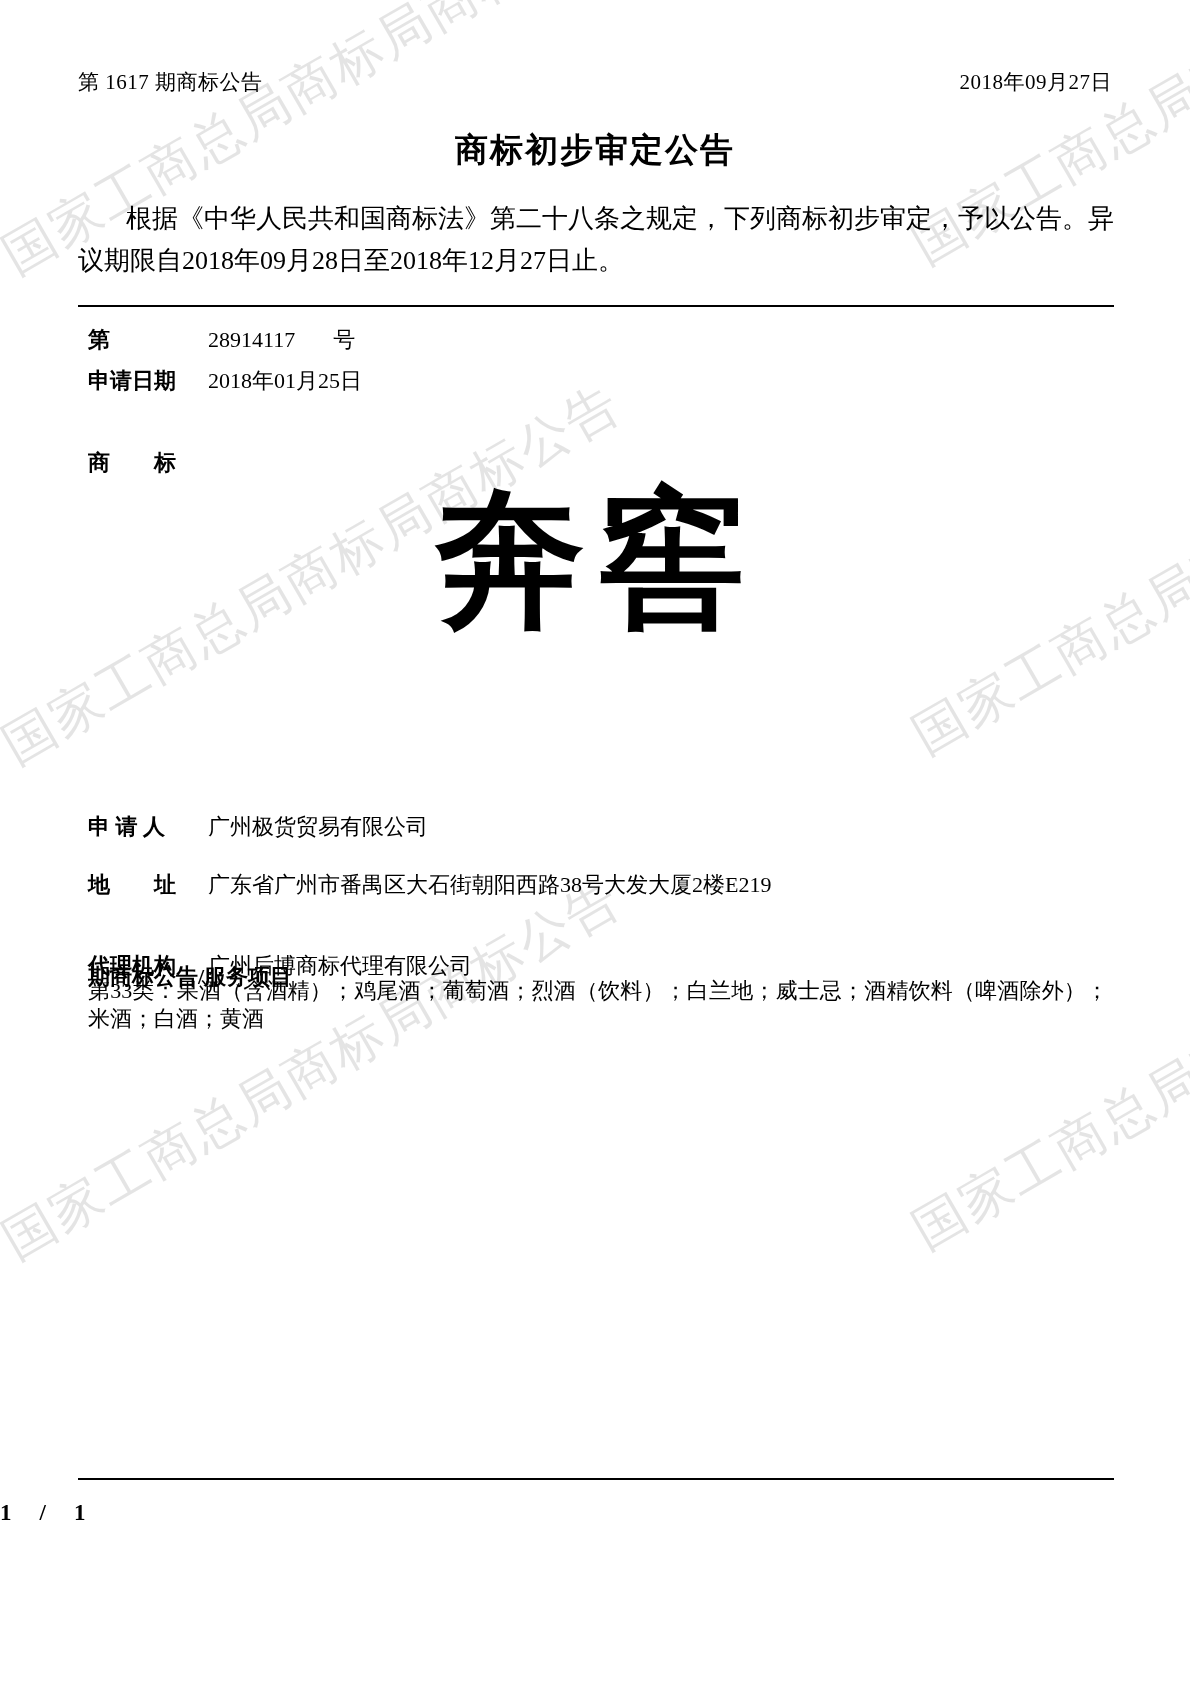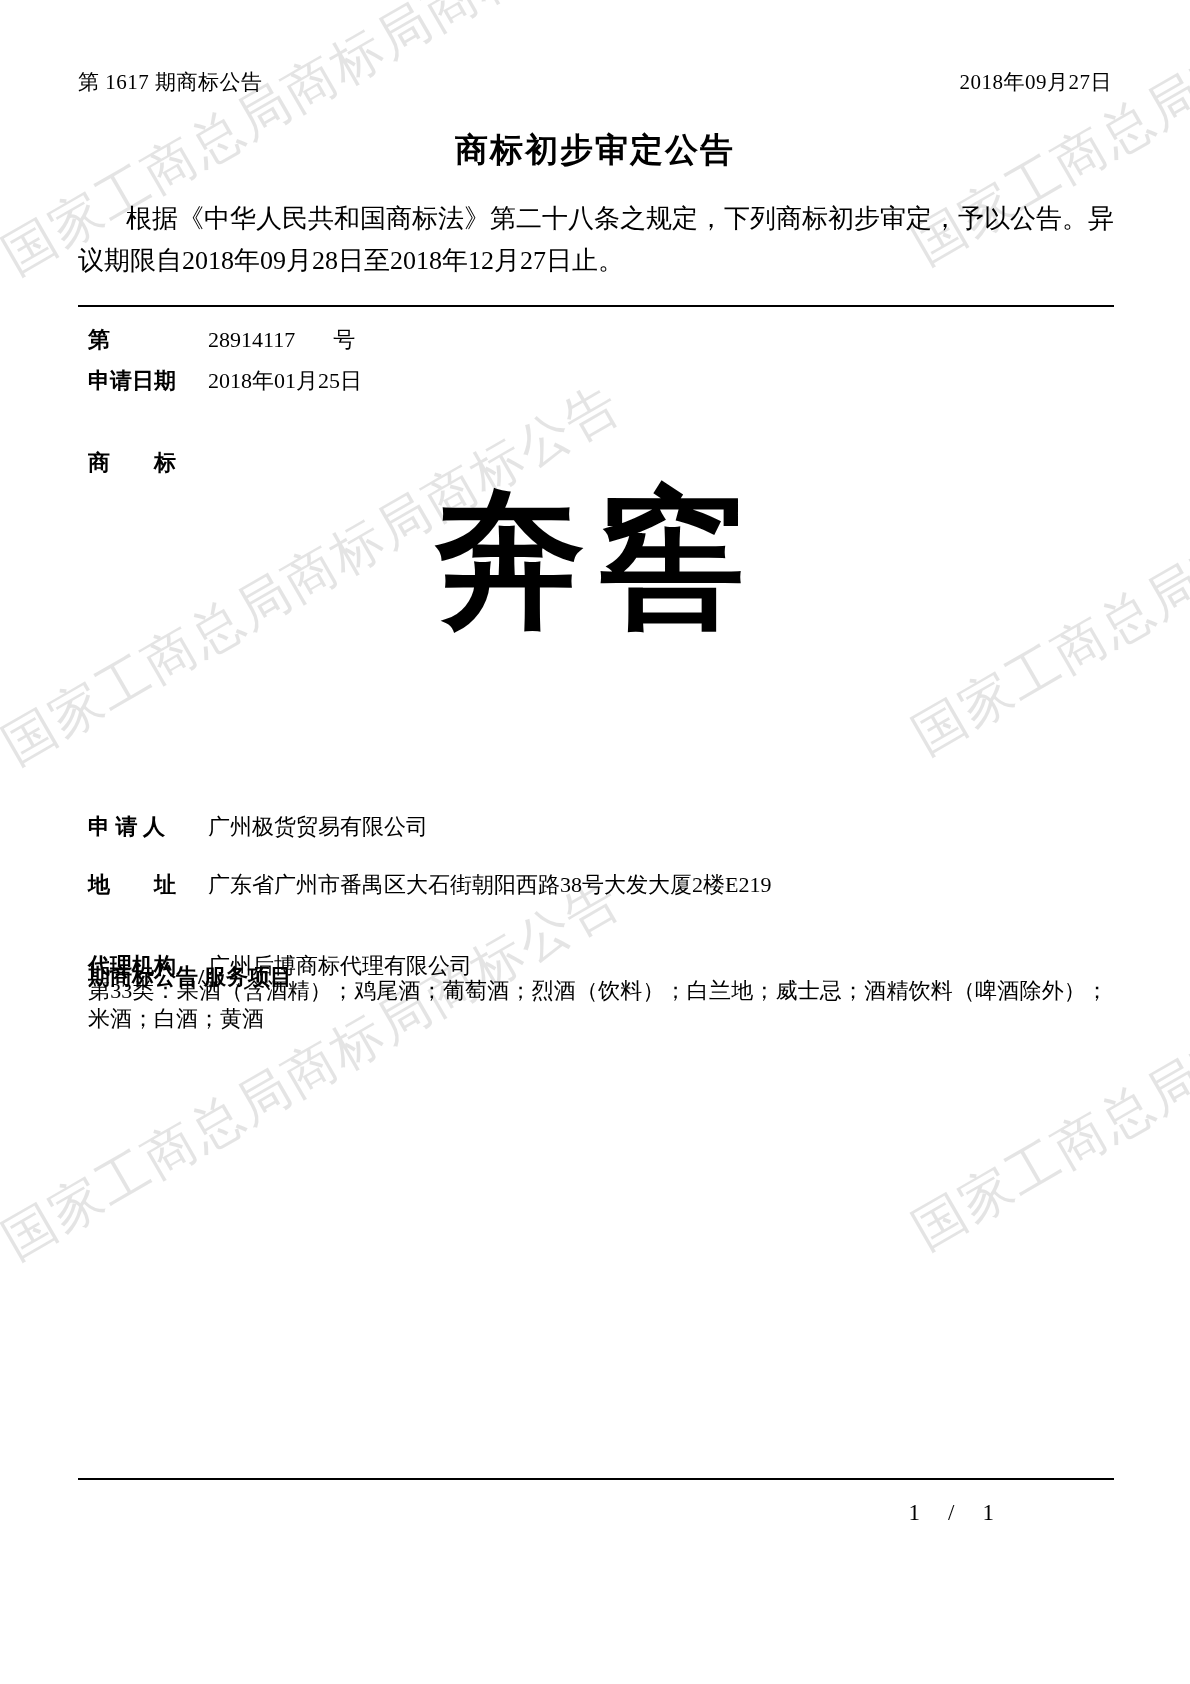--- a/index.html
+++ b/index.html
@@ -144,23 +144,24 @@
     font-size: 22px;
     line-height: 28px;
     text-align: justify;
   }
 
   .footer {
     position: absolute;
     top: 1500px;
     left: 0;
     width: 1004px;
-    text-align: right;
+    text-align: left;
     font-size: 23px;
     letter-spacing: 10px;
+    font-weight: bold;
   }
   .footer .sep { padding: 0 18px; }
 </style>
 </head>
 <body>
 
 <div class="page">
 
   <div class="wm-layer">
     <div class="wm" style="left:-10px;  top:230px;">国家工商总局商标局商标公告</div>

